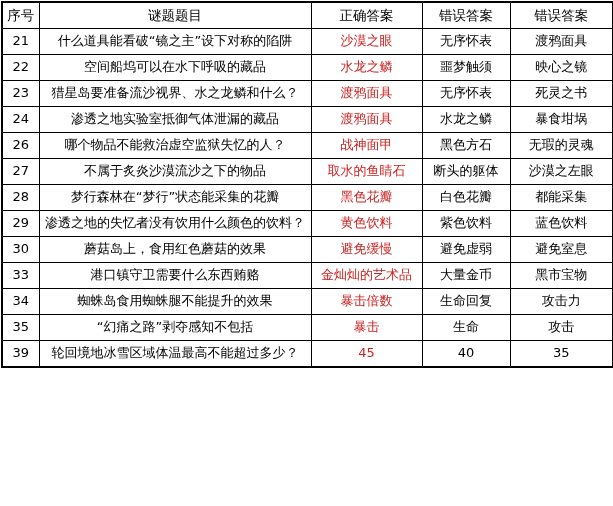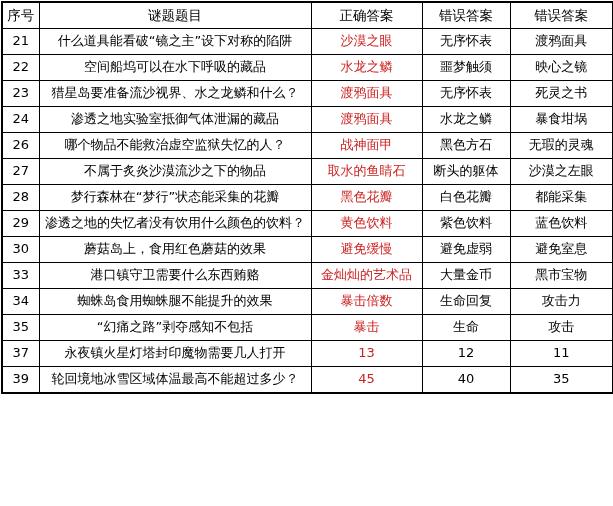--- a/index.html
+++ b/index.html
@@ -146,27 +146,20 @@
           <td>攻击力</td>
         </tr>
         <tr>
           <td>35</td>
           <td>“幻痛之路”剥夺感知不包括</td>
           <td class="correct">暴击</td>
           <td>生命</td>
           <td>攻击</td>
         </tr>
         <tr>
-          <td>37</td>
-          <td>永夜镇火星灯塔封印魔物需要几人打开</td>
-          <td class="correct">13</td>
-          <td>12</td>
-          <td>11</td>
-        </tr>
-        <tr>
           <td>39</td>
           <td>轮回境地冰雪区域体温最高不能超过多少？</td>
           <td class="correct">45</td>
           <td>40</td>
           <td>35</td>
         </tr>
       </tbody>
   </table>
 </div>
 

